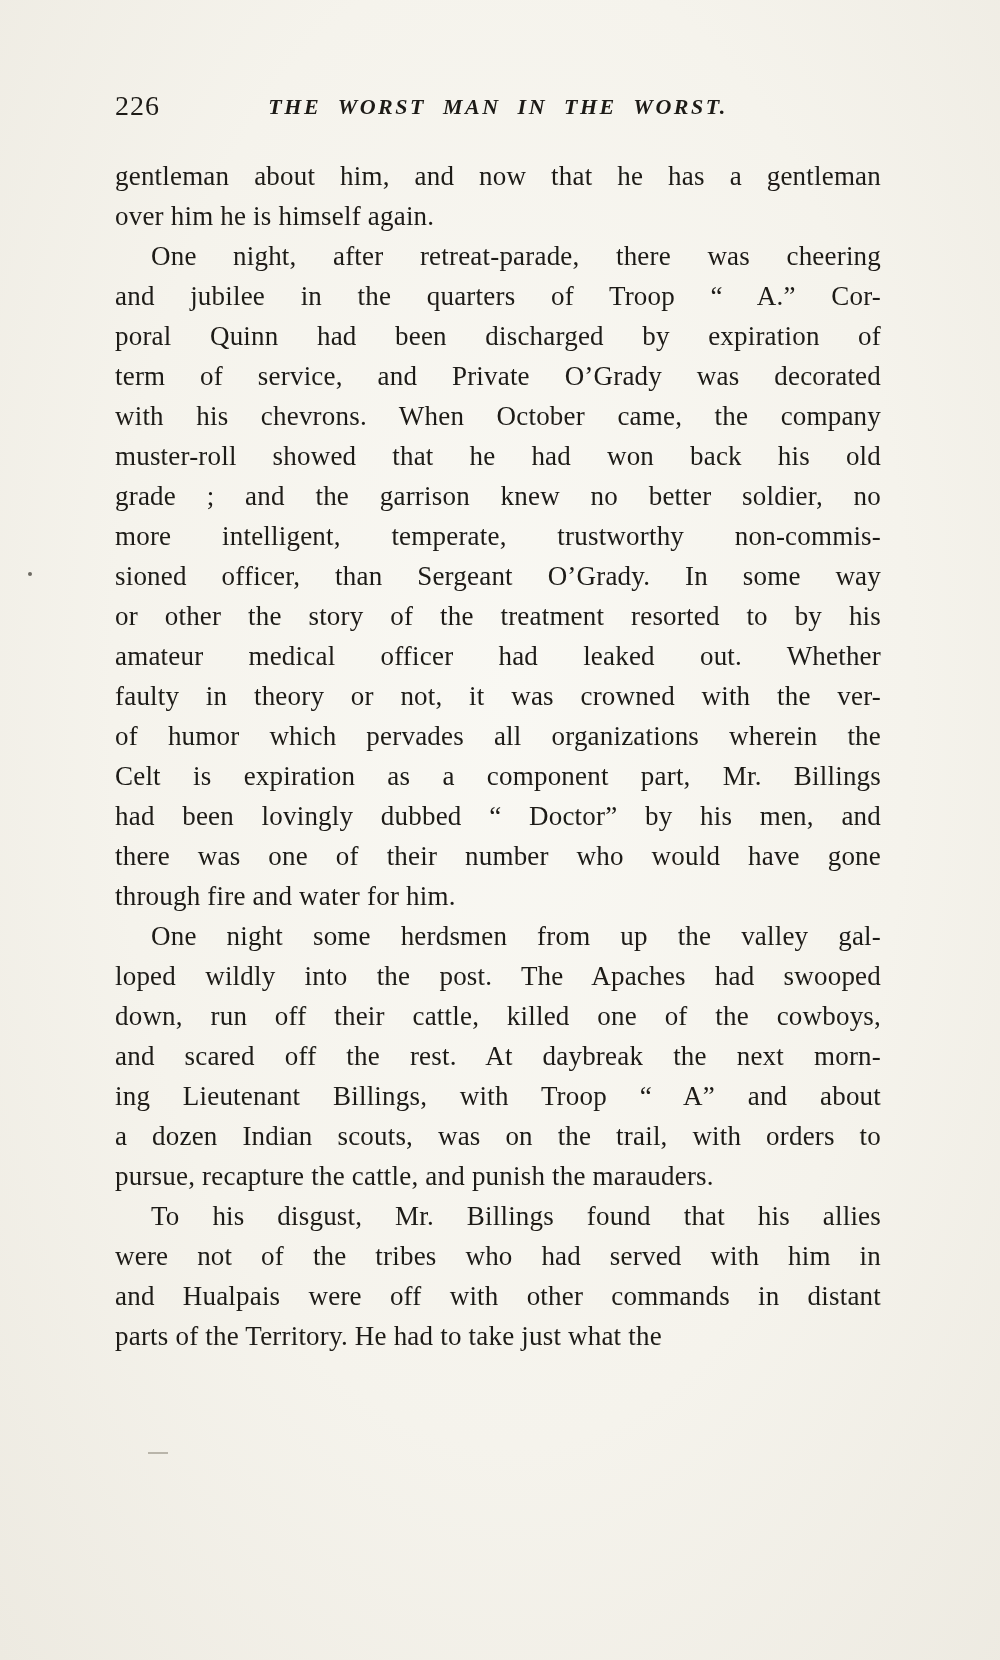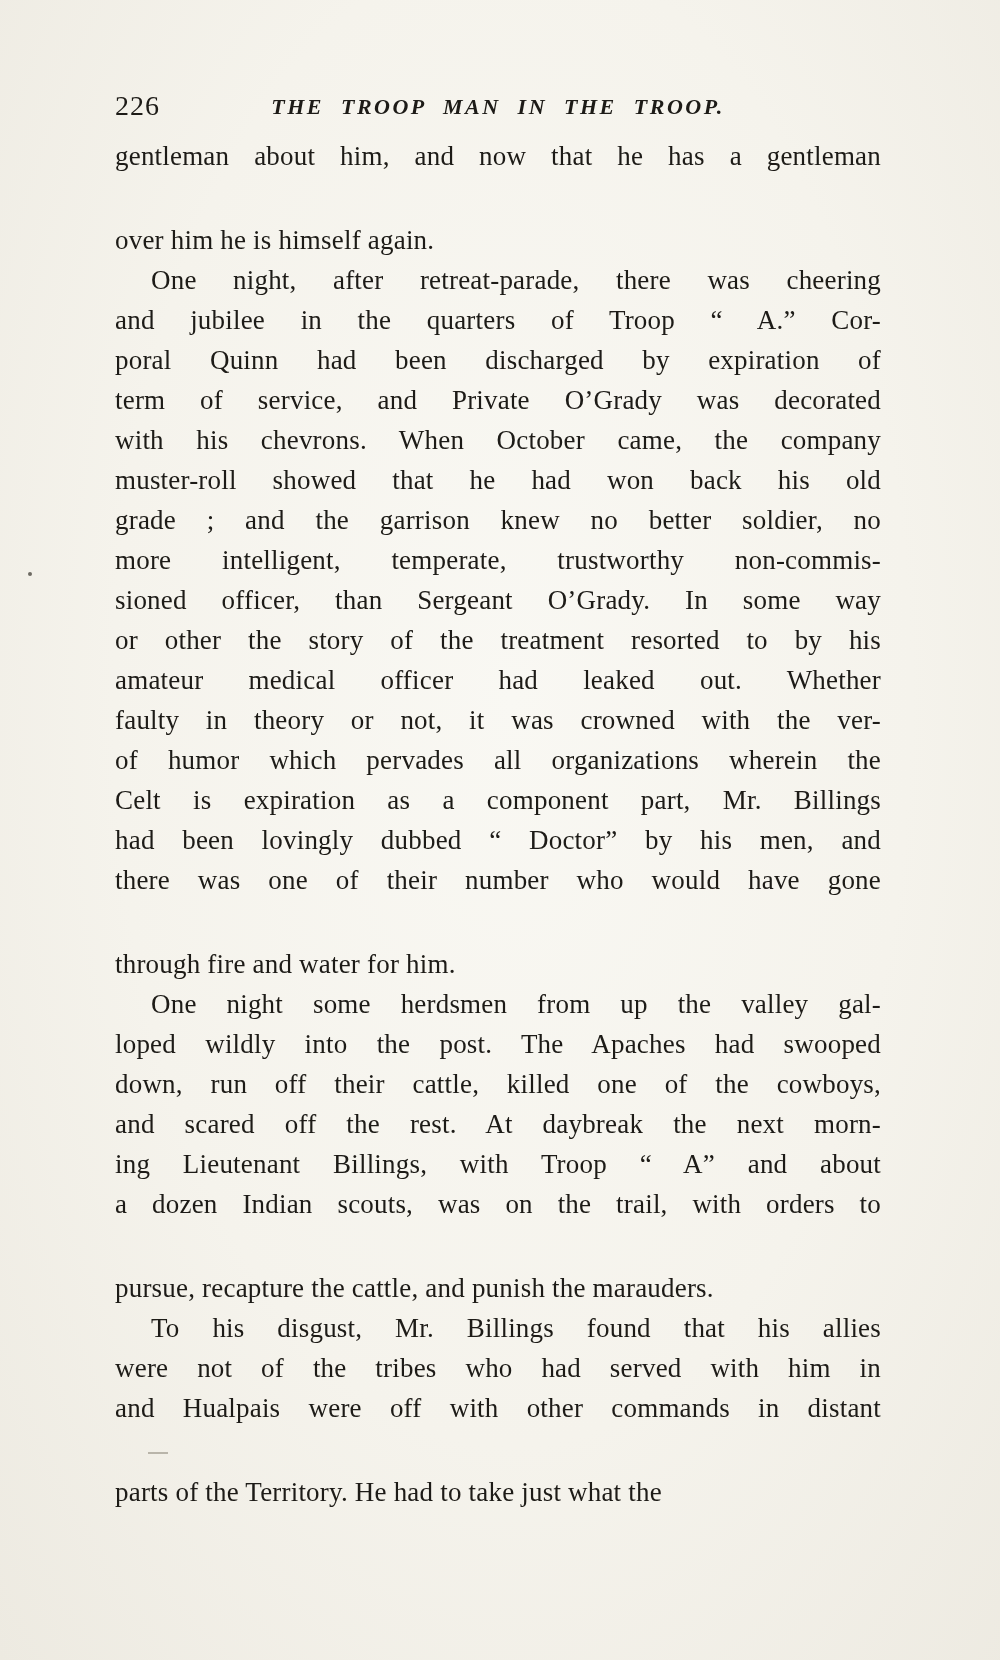--- a/index.html
+++ b/index.html
@@ -41,39 +41,38 @@
     text-align: center;
     font-style: italic;
     font-weight: 600;
     font-size: 22px;
     letter-spacing: 2.5px;
     word-spacing: 9px;
     white-space: nowrap;
   }
   .body-text {
     position: absolute;
-    top: 136px;
+    top: 156px;
     left: 115px;
     width: 766px;
     font-size: 27px;
     letter-spacing: 0.2px;
   }
   .para { margin: 0; }
   .para.indent .line:first-child { text-indent: 36px; }
   .line {
     height: 40px;
     line-height: 40px;
     overflow: hidden;
     text-align: justify;
     text-align-last: justify;
     white-space: nowrap;
   }
   .line.last {
     text-align-last: left;
-    margin-top: 44px;
   }
   .speck-dot {
     position: absolute;
     left: 28px;
     top: 572px;
     width: 4px;
     height: 4px;
     border-radius: 50%;
     background: #6d6a62;
   }
@@ -85,21 +84,21 @@
     height: 2px;
     background: #b9b5aa;
   }
 </style>
 </head>
 <body>
 
 <div class="page">
   <div class="header">
     <span class="page-number">226</span>
-    <span class="running-title">THE TROOP MAN IN THE TROOP.</span>
+    <span class="running-title">THE WORST MAN IN THE WORST.</span>
   </div>
   <div class="body-text" id="text-body">
       <div class="para">
         <div class="line">gentleman about him, and now that he has a gentleman</div>
         <div class="line last">over him he is himself again.</div>
       </div>
       <div class="para indent">
         <div class="line">One night, after retreat-parade, there was cheering</div>
         <div class="line">and jubilee in the quarters of Troop “ A.”  Cor-</div>
         <div class="line">poral Quinn had been discharged by expiration of</div>

